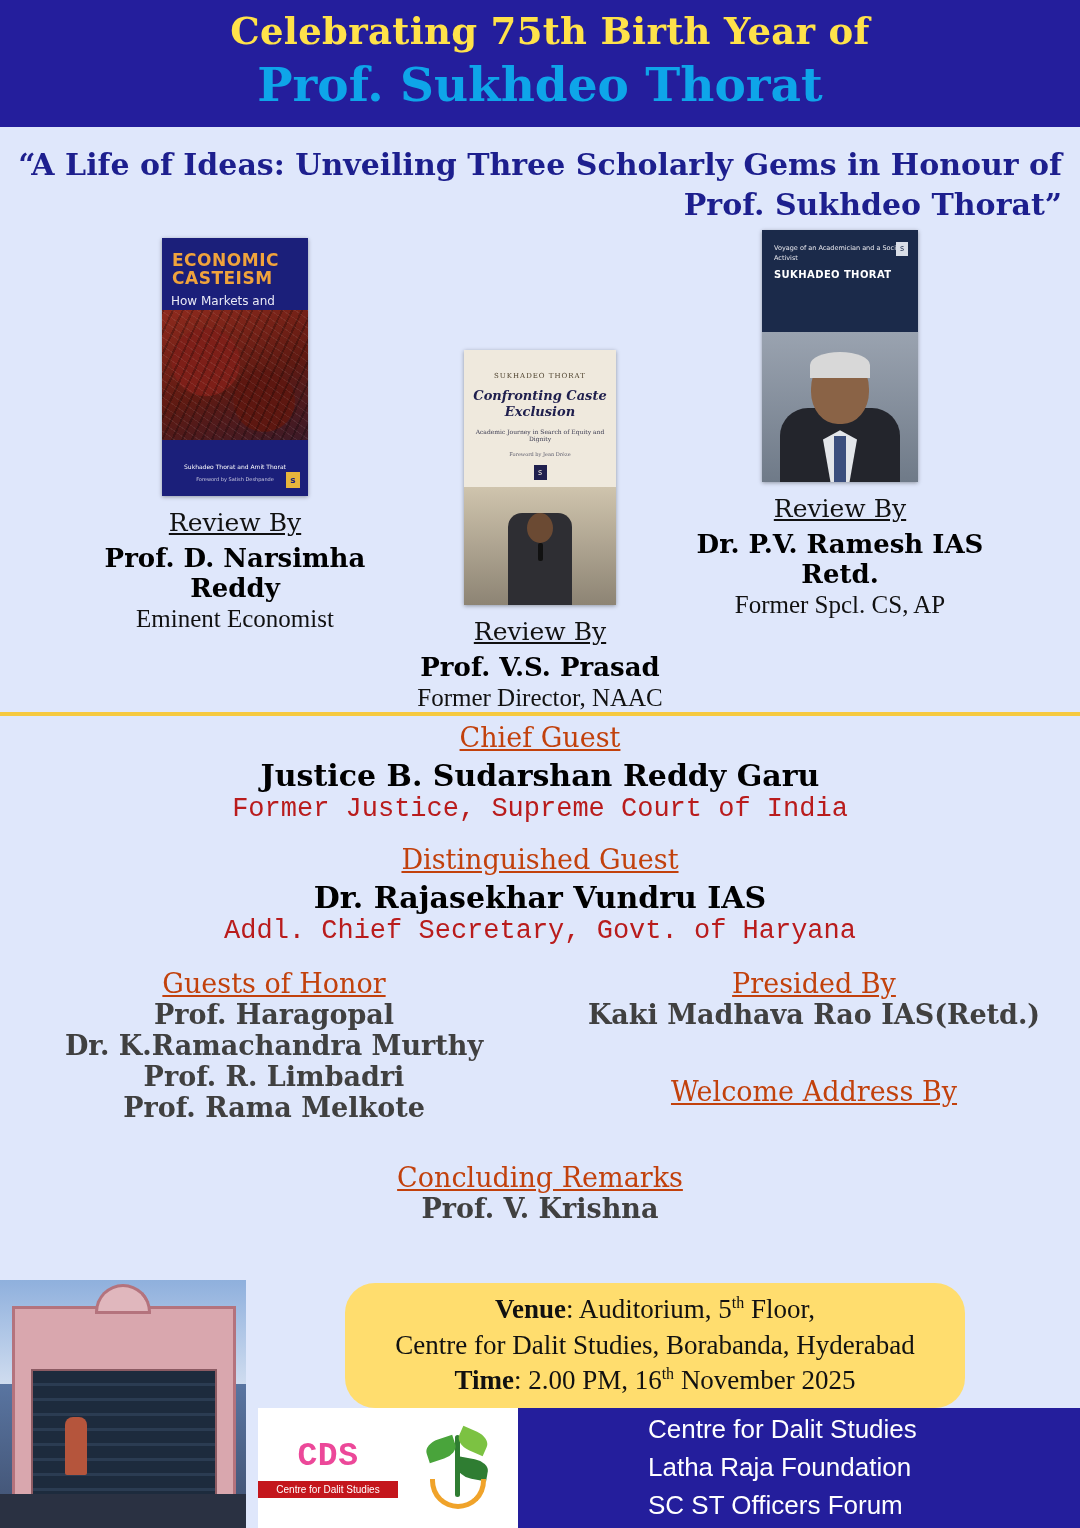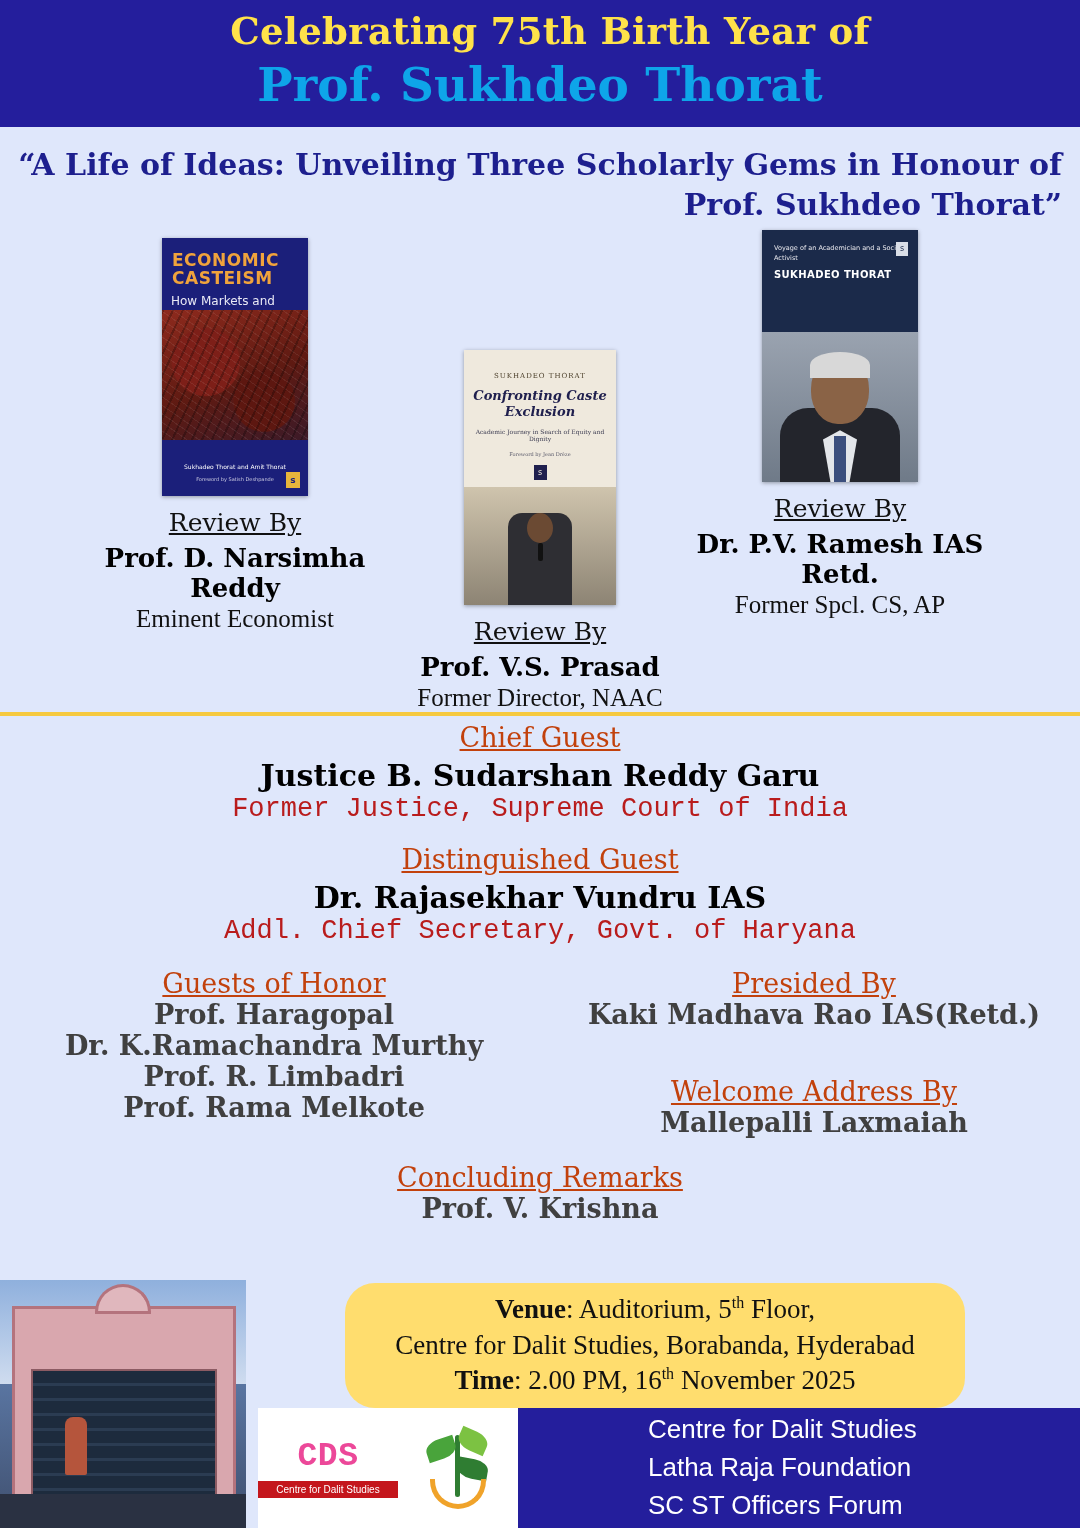--- a/index.html
+++ b/index.html
@@ -420,21 +420,20 @@
         <div class="honor-name">Dr. K.Ramachandra Murthy</div>
         <div class="honor-name">Prof. R. Limbadri</div>
         <div class="honor-name">Prof. Rama Melkote</div>
       </div>
 
       <div class="col-right">
         <div class="g-label">Presided By</div>
         <div class="honor-name">Kaki Madhava Rao IAS(Retd.)</div>
         <div style="height:46px"></div>
         <div class="g-label">Welcome Address By</div>
-        <div class="honor-name">Mallepalli Laxmaiah</div>
       </div>
 
       <div class="concluding">
         <div class="g-label">Concluding Remarks</div>
         <div class="honor-name">Prof. V. Krishna</div>
       </div>
     </div>
   </div>
 
   <div class="venue">

